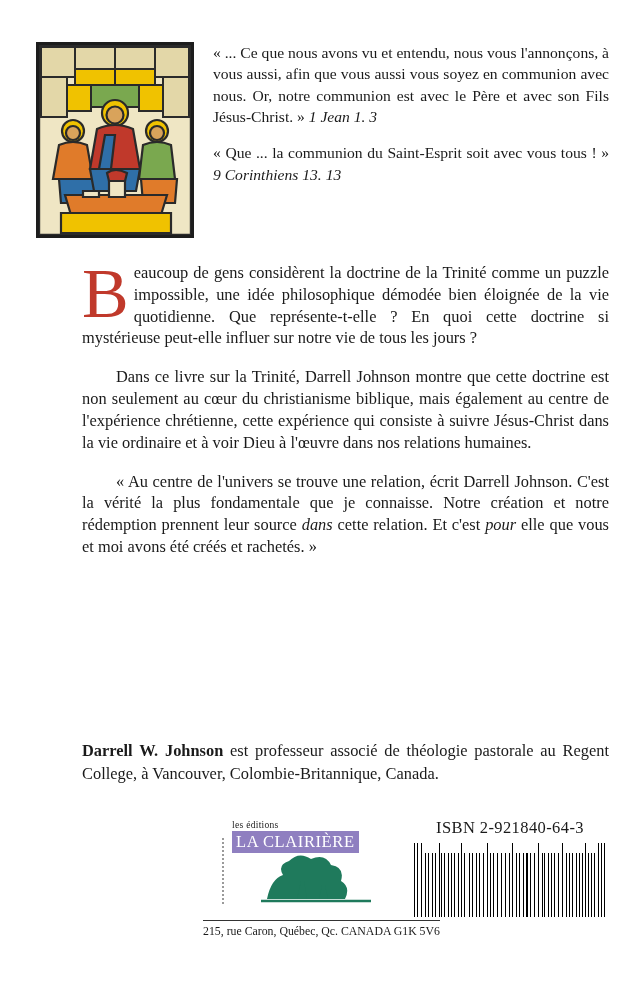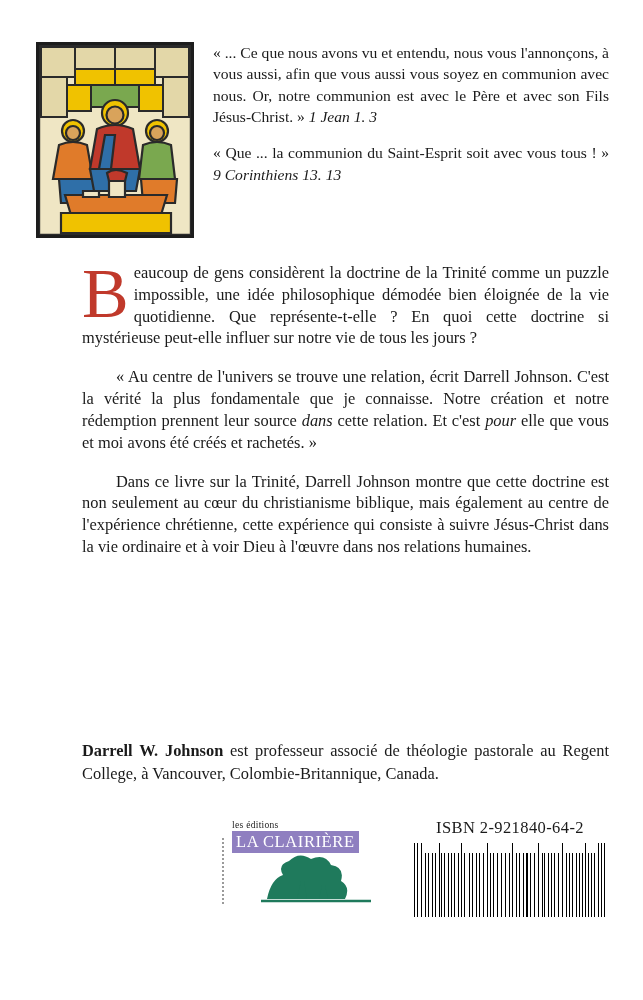--- a/index.html
+++ b/index.html
@@ -257,22 +257,22 @@
   <p>
     <span>« Que ... la communion du Saint-Esprit soit avec vous tous ! »</span>
     <span class="ref">9 Corinthiens 13. 13</span>
   </p>
 </div>
 
 <div class="body-text">
   <p class="first">
     <span class="dropcap">B</span><span>eaucoup de gens considèrent la doctrine de la Trinité comme un puzzle impossible, une idée philosophique démodée bien éloignée de la vie quotidienne. Que représente-t-elle ? En quoi cette doctrine si mystérieuse peut-elle influer sur notre vie de tous les jours ?</span>
   </p>
+  <p>Dans ce livre sur la Trinité, Darrell Johnson montre que cette doctrine est non seulement au cœur du christianisme biblique, mais également au centre de l'expérience chrétienne, cette expérience qui consiste à suivre Jésus-Christ dans la vie ordinaire et à voir Dieu à l'œuvre dans nos relations humaines.</p>
   <p><span>« Au centre de l'univers se trouve une relation, écrit Darrell Johnson. C'est la vérité la plus fondamentale que je connaisse. Notre création et notre rédemption prennent leur source </span><span class="ital">dans</span><span> cette relation. Et c'est </span><span class="ital">pour</span><span> elle que vous et moi avons été créés et rachetés. »</span></p>
-  <p>Dans ce livre sur la Trinité, Darrell Johnson montre que cette doctrine est non seulement au cœur du christianisme biblique, mais également au centre de l'expérience chrétienne, cette expérience qui consiste à suivre Jésus-Christ dans la vie ordinaire et à voir Dieu à l'œuvre dans nos relations humaines.</p>
 </div>
 
 <div class="author">
   <b>Darrell W. Johnson</b><span> est professeur associé de théologie pastorale au Regent College, à Vancouver, Colombie-Britannique, Canada.</span>
 </div>
 
 <div class="dotline"></div>
 <div class="publisher">
   <div class="pub-small">les éditions</div>
   <div><span class="pub-name">LA CLAIRIÈRE</span></div>
@@ -280,21 +280,21 @@
     <svg width="118" height="50" viewBox="0 0 118 50" xmlns="http://www.w3.org/2000/svg">
       <path d="M10 46 q4 -20 16 -24 q-6 -10 6 -14 q10 -10 22 -2 q14 -6 20 6 q14 2 10 16 q10 6 4 18 z" fill="#1f7a5c"></path>
       <path d="M40 46 l4 -18 l3 0 l3 18 z" fill="#1f7a5c"></path>
       <path d="M62 46 l3 -14 l3 0 l3 14 z" fill="#1f7a5c"></path>
       <path d="M4 48 h110" stroke="#1f7a5c" stroke-width="2.5" fill="none"></path>
     </svg>
   </div>
 </div>
 
 <div class="isbn-box">
-  <div class="isbn-text">ISBN  2-921840-64-2</div>
+  <div class="isbn-text">ISBN  2-921840-64-3</div>
   <div class="barcode" id="barcode">
       <i style="width: 3px; height: 74px;"></i>
       <i style="width: 1px; height: 1px; background: transparent;"></i>
       <i style="width: 2px; height: 74px;"></i>
       <i style="width: 3px; height: 1px; background: transparent;"></i>
       <i style="width: 1px; height: 74px;"></i>
       <i style="width: 2px; height: 1px; background: transparent;"></i>
       <i style="width: 1px; height: 64px;"></i>
       <i style="width: 3px; height: 1px; background: transparent;"></i>
       <i style="width: 3px; height: 64px;"></i>
@@ -398,13 +398,14 @@
       <i style="width: 1px; height: 74px;"></i>
       <i style="width: 1px; height: 1px; background: transparent;"></i>
       <i style="width: 1px; height: 74px;"></i>
       <i style="width: 3px; height: 1px; background: transparent;"></i>
       <i style="width: 1px; height: 74px;"></i>
       <i style="width: 1px; height: 1px; background: transparent;"></i>
     </div>
 </div>
 
 <div class="footer">
+  <div class="addr">215, rue Caron, Québec, Qc. CANADA G1K 5V6</div>
 </div>
 
 </body></html>

